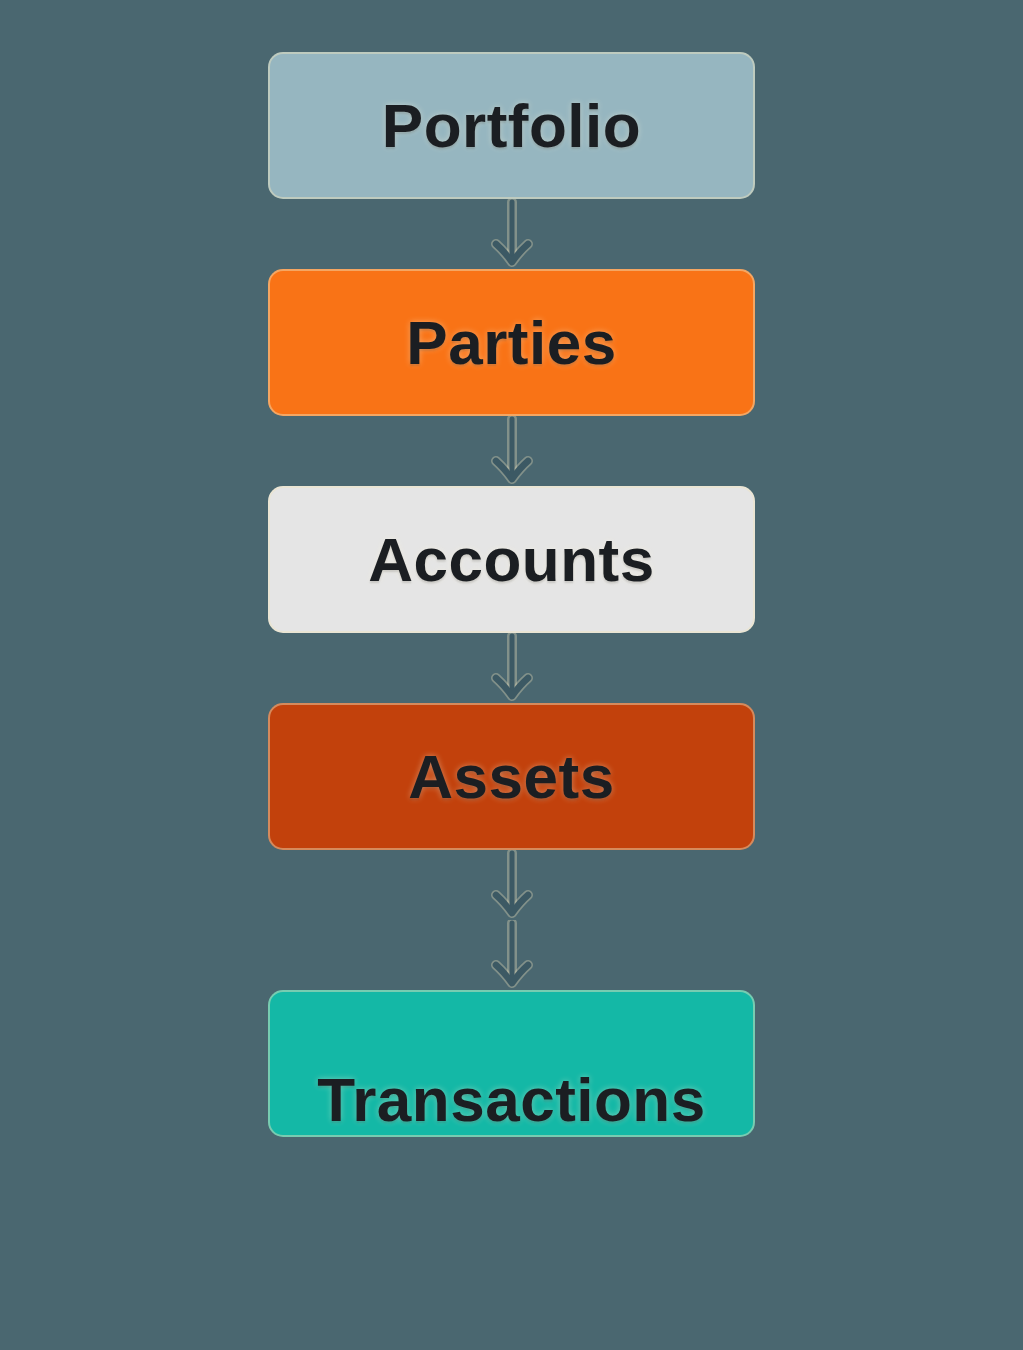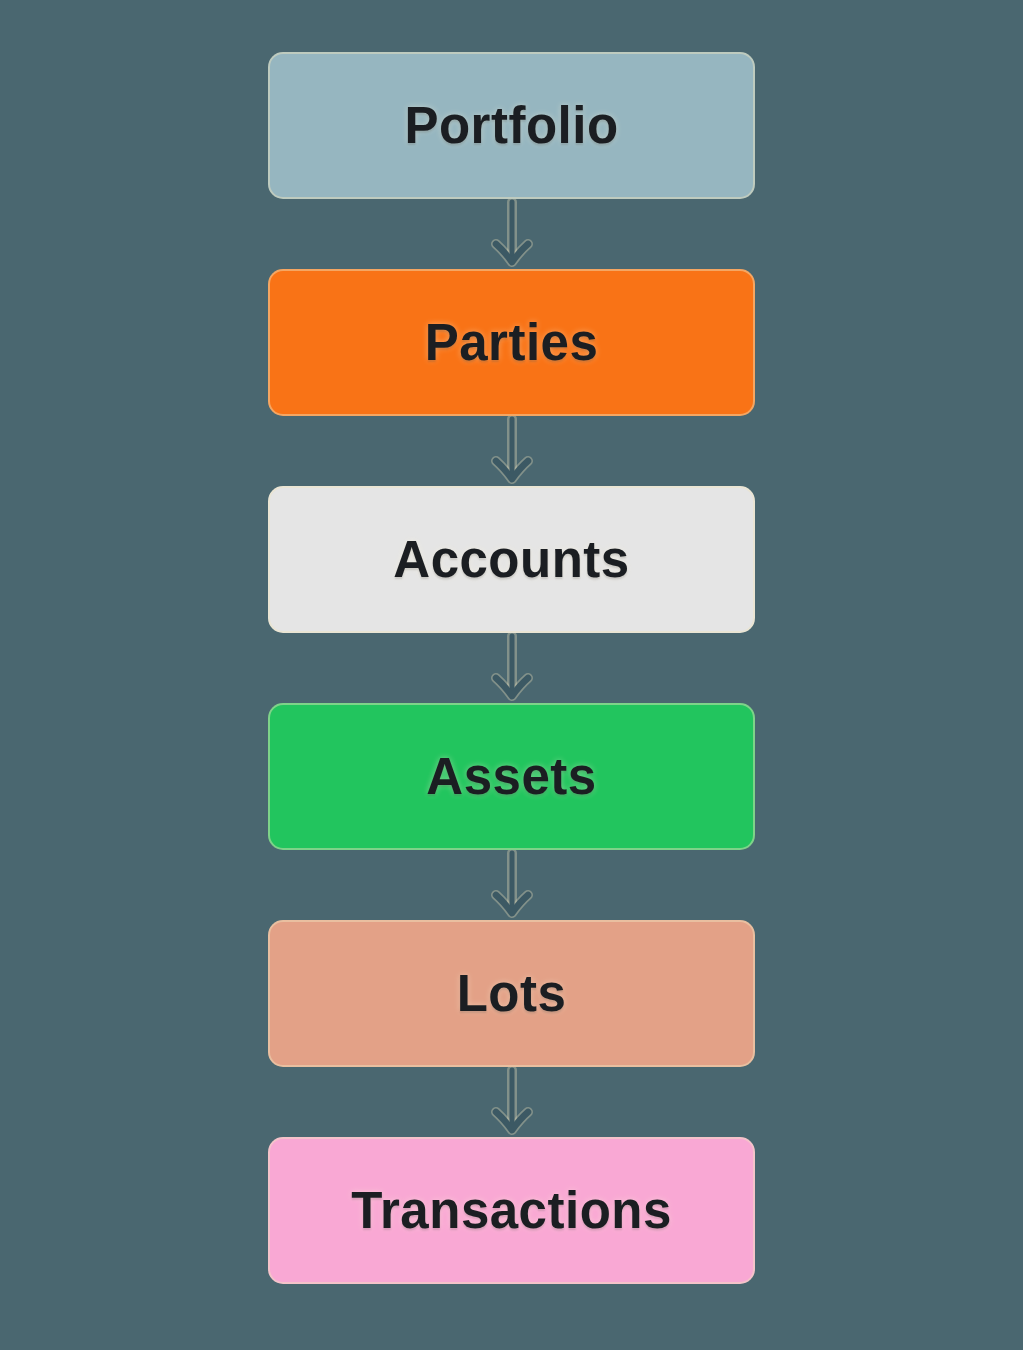--- a/index.html
+++ b/index.html
@@ -26,21 +26,21 @@
     height: 147px;
     box-sizing: border-box;
     border: 2px solid rgba(240, 228, 190, 0.45);
     border-radius: 15px;
     display: flex;
     align-items: center;
     justify-content: center;
     flex: 0 0 auto;
   }
   .node-label {
-    font-size: 51px;
+    font-size: 62px;
     font-weight: 700;
     letter-spacing: 0.5px;
     text-shadow: 0 0 6px rgba(255, 248, 220, 0.40), 0 2px 2px rgba(30, 30, 30, 0.18);
     white-space: nowrap;
   }
   .arrow {
     display: block;
     width: 64px;
     height: 70px;
     flex: 0 0 auto;
@@ -98,47 +98,44 @@
     <g class="halo" style="color: rgb(236, 223, 186);">
       <path d="M32 3 V55"></path>
       <path d="M16 45 Q24 52 32 63 Q40 52 48 45"></path>
     </g>
     <g class="main" style="color: rgb(60, 89, 100);">
       <path class="shaft" d="M32 3 V57"></path>
       <path class="head" d="M16 45 Q24 52 32 63 Q40 52 48 45"></path>
     </g>
   </svg>
 
-  <div class="node" style="background-color: #22c55e; border-color: rgba(240, 228, 190, 0.45);">
+  <div class="node" style="background-color: #c2410c; border-color: rgba(240, 228, 190, 0.45);">
     <span class="node-label">Assets</span>
   </div>
 
   <svg class="arrow" viewBox="0 0 64 70">
     <g class="halo" style="color: rgb(236, 223, 186);">
       <path d="M32 3 V55"></path>
       <path d="M16 45 Q24 52 32 63 Q40 52 48 45"></path>
     </g>
     <g class="main" style="color: rgb(60, 89, 100);">
       <path class="shaft" d="M32 3 V57"></path>
       <path class="head" d="M16 45 Q24 52 32 63 Q40 52 48 45"></path>
     </g>
   </svg>
 
-  <div class="node" style="background-color: rgb(227, 161, 135); border-color: rgba(240, 228, 190, 0.45);">
-    <span class="node-label">Lots</span>
-  </div>
 
   <svg class="arrow" viewBox="0 0 64 70">
     <g class="halo" style="color: rgb(236, 223, 186);">
       <path d="M32 3 V55"></path>
       <path d="M16 45 Q24 52 32 63 Q40 52 48 45"></path>
     </g>
     <g class="main" style="color: rgb(60, 89, 100);">
       <path class="shaft" d="M32 3 V57"></path>
       <path class="head" d="M16 45 Q24 52 32 63 Q40 52 48 45"></path>
     </g>
   </svg>
 
-  <div class="node" style="background-color: #f9a8d4; border-color: rgba(240, 228, 190, 0.45);">
+  <div class="node" style="background-color: #14b8a6; border-color: rgba(240, 228, 190, 0.45); align-items: flex-end;">
     <span class="node-label">Transactions</span>
   </div>
 
 </div>
 
 </body></html>

